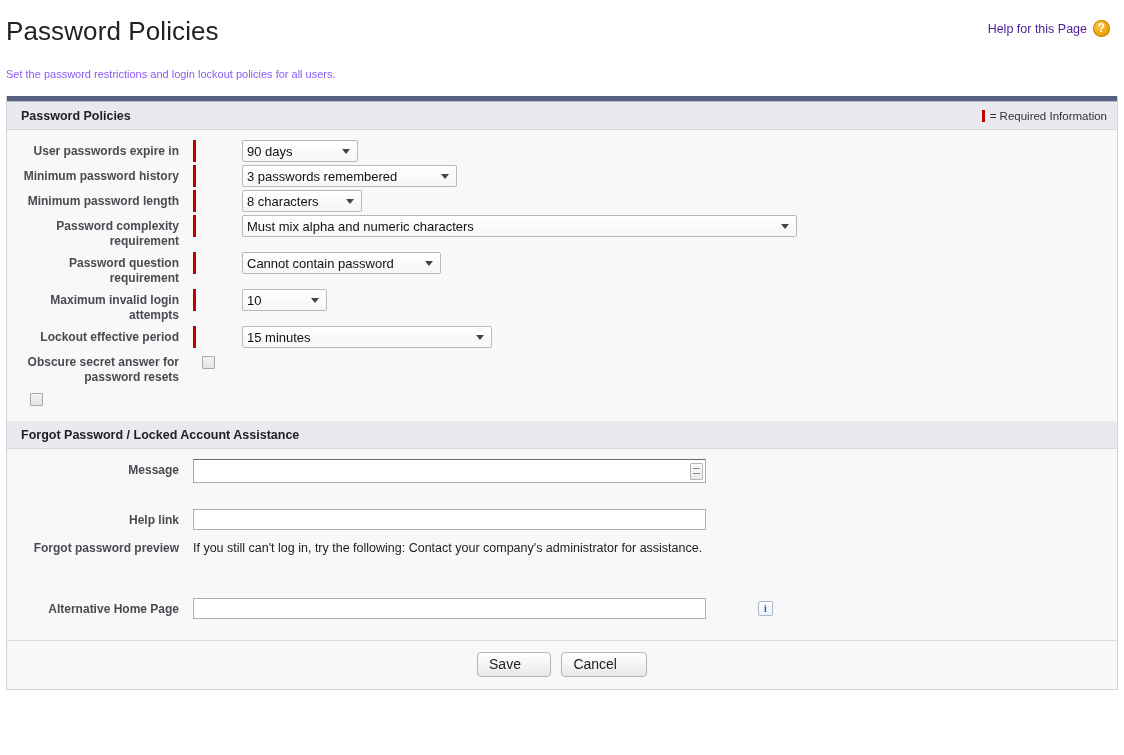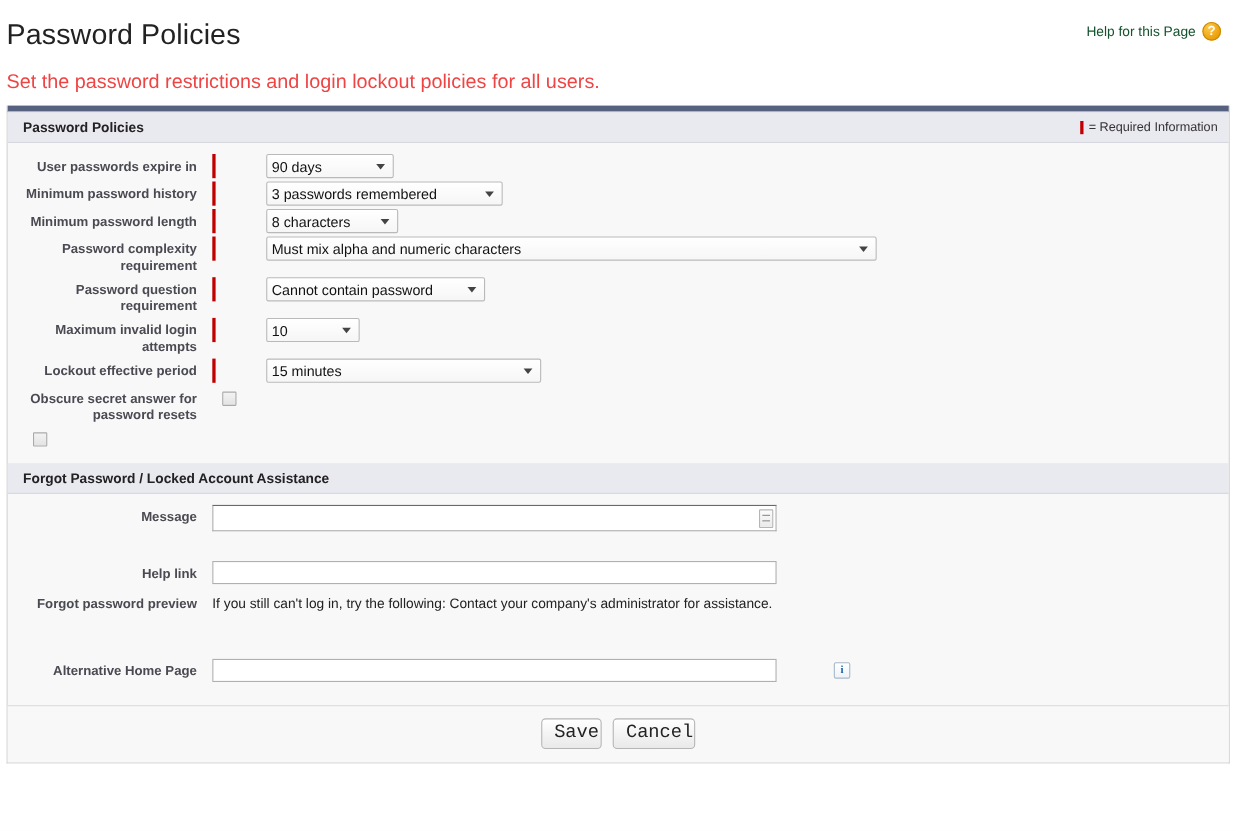--- a/index.html
+++ b/index.html
@@ -24,37 +24,37 @@
   }
   .page-title {
     font-size: 26px;
     font-weight: normal;
     color: #222222;
     margin: 0;
     letter-spacing: 0.1px;
     line-height: 34px;
   }
   .page-desc {
-    font-size: 18px;
-    color: #ef4444;
+    font-size: 11px;
+    color: #8b5cf6;
     margin: 18px 0 0 0;
     line-height: 16px;
   }
   .help-link-wrap {
     position: absolute;
     top: 20px;
     right: 14px;
     display: flex;
     align-items: center;
     gap: 6px;
     white-space: nowrap;
   }
   .help-link {
     font-size: 12.5px;
-    color: #14532d;
+    color: #4c1d95;
     text-decoration: none;
     text-align: right;
   }
   .help-icon {
     display: inline-block;
     width: 17px;
     height: 17px;
     border-radius: 50%;
     background: radial-gradient(circle at 35% 30%, #fcc94a 0%, #f0a613 55%, #d78f06 100%);
     color: #ffffff;
@@ -262,27 +262,27 @@
 
   .section-spacer { height: 12px; }
 
   .button-bar {
     border-top: 1px solid #dddddd;
     padding: 11px 0 12px 0;
     text-align: center;
     background: #f8f8f8;
   }
   .sf-button {
-    font-family: Liberation Mono, monospace;
-    font-size: 17px;
+    font-family: Liberation Sans, sans-serif;
+    font-size: 14px;
     color: #222222;
     background: linear-gradient(#ffffff, #e9e9e9);
     border: 1px solid #b5b5b5;
     border-radius: 4px;
-    padding: 3px 1px 4px 11px;
+    padding: 3px 29px 4px 11px;
     margin: 0 3px;
     cursor: pointer;
   }
 </style>
 </head>
 <body>
 
 <div id="page">
 
   <div class="page-header">

